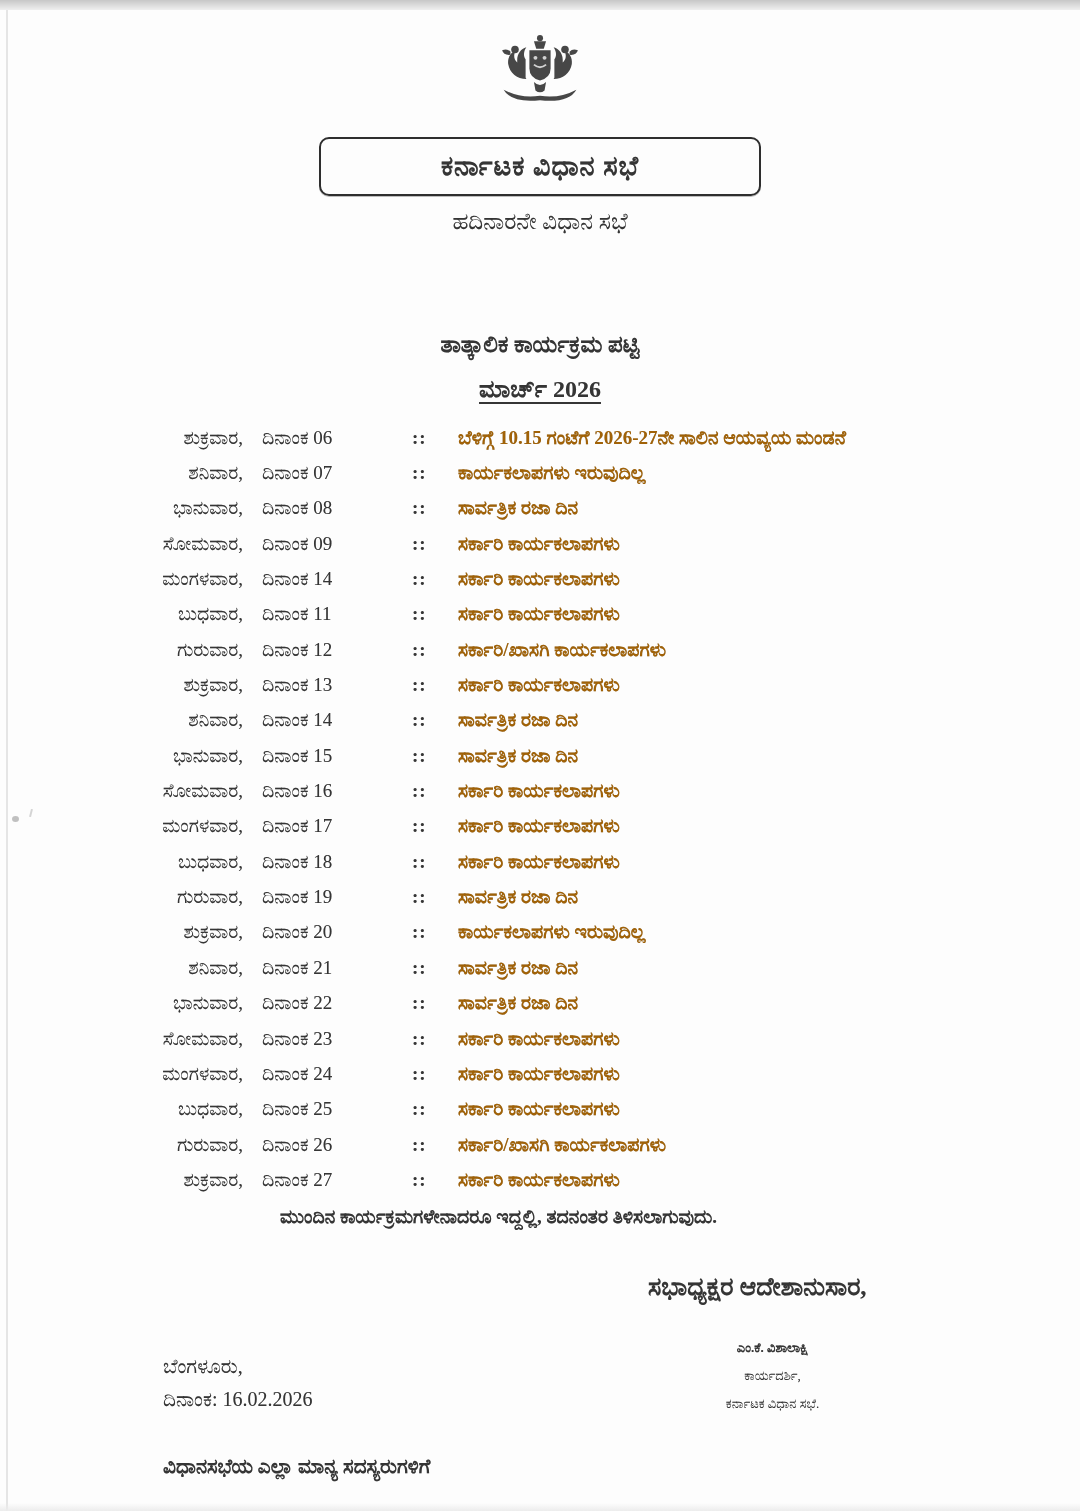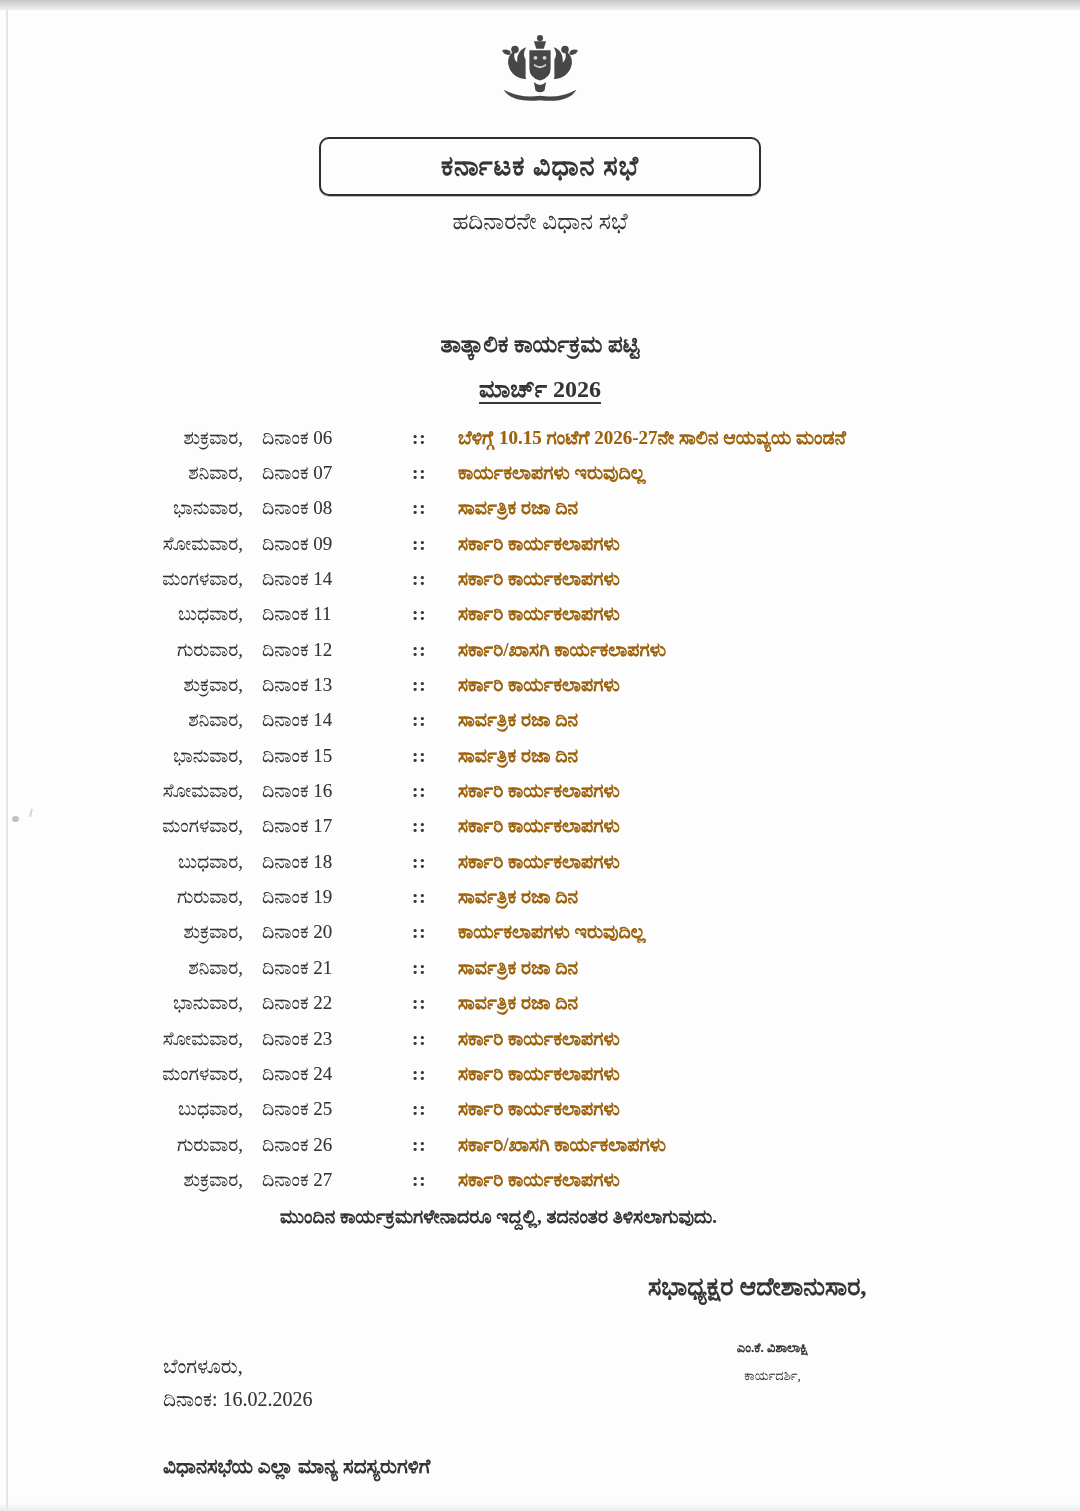--- a/index.html
+++ b/index.html
@@ -247,20 +247,21 @@
       </div>
     </div>
 
   <div class="note ink">ಮುಂದಿನ ಕಾರ್ಯಕ್ರಮಗಳೇನಾದರೂ ಇದ್ದಲ್ಲಿ, ತದನಂತರ ತಿಳಿಸಲಾಗುವುದು.</div>
 
   <div class="order-line ink">ಸಭಾಧ್ಯಕ್ಷರ ಆದೇಶಾನುಸಾರ,</div>
 
   <div class="sig-block ink">
     <div class="sig-name">ಎಂ.ಕೆ. ವಿಶಾಲಾಕ್ಷಿ</div>
     <div>ಕಾರ್ಯದರ್ಶಿ,</div>
+    <div>ಕರ್ನಾಟಕ ವಿಧಾನ ಸಭೆ.</div>
   </div>
 
   <div class="place-block ink">
     <div>ಬೆಂಗಳೂರು,</div>
     <div>ದಿನಾಂಕ: 16.02.2026</div>
   </div>
 
   <div class="addressee ink">ವಿಧಾನಸಭೆಯ ಎಲ್ಲಾ ಮಾನ್ಯ ಸದಸ್ಯರುಗಳಿಗೆ</div>
 </div>
 

